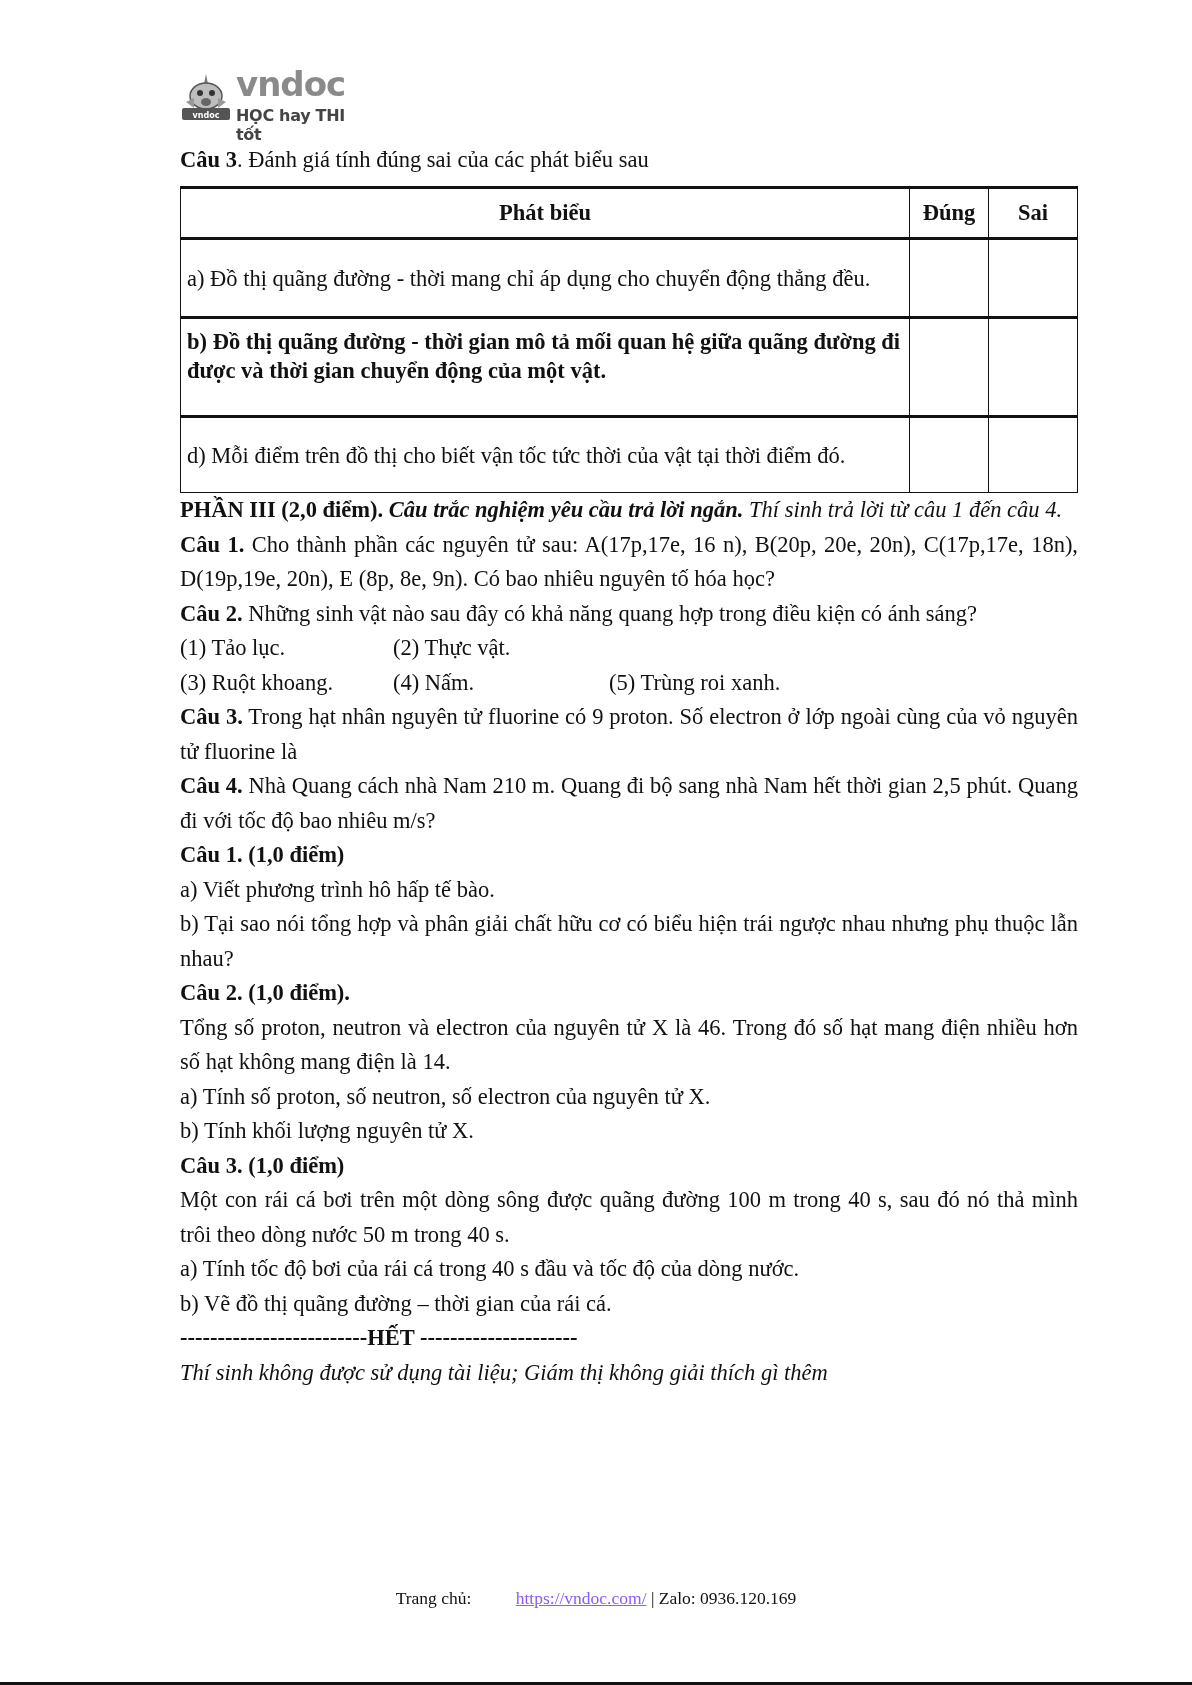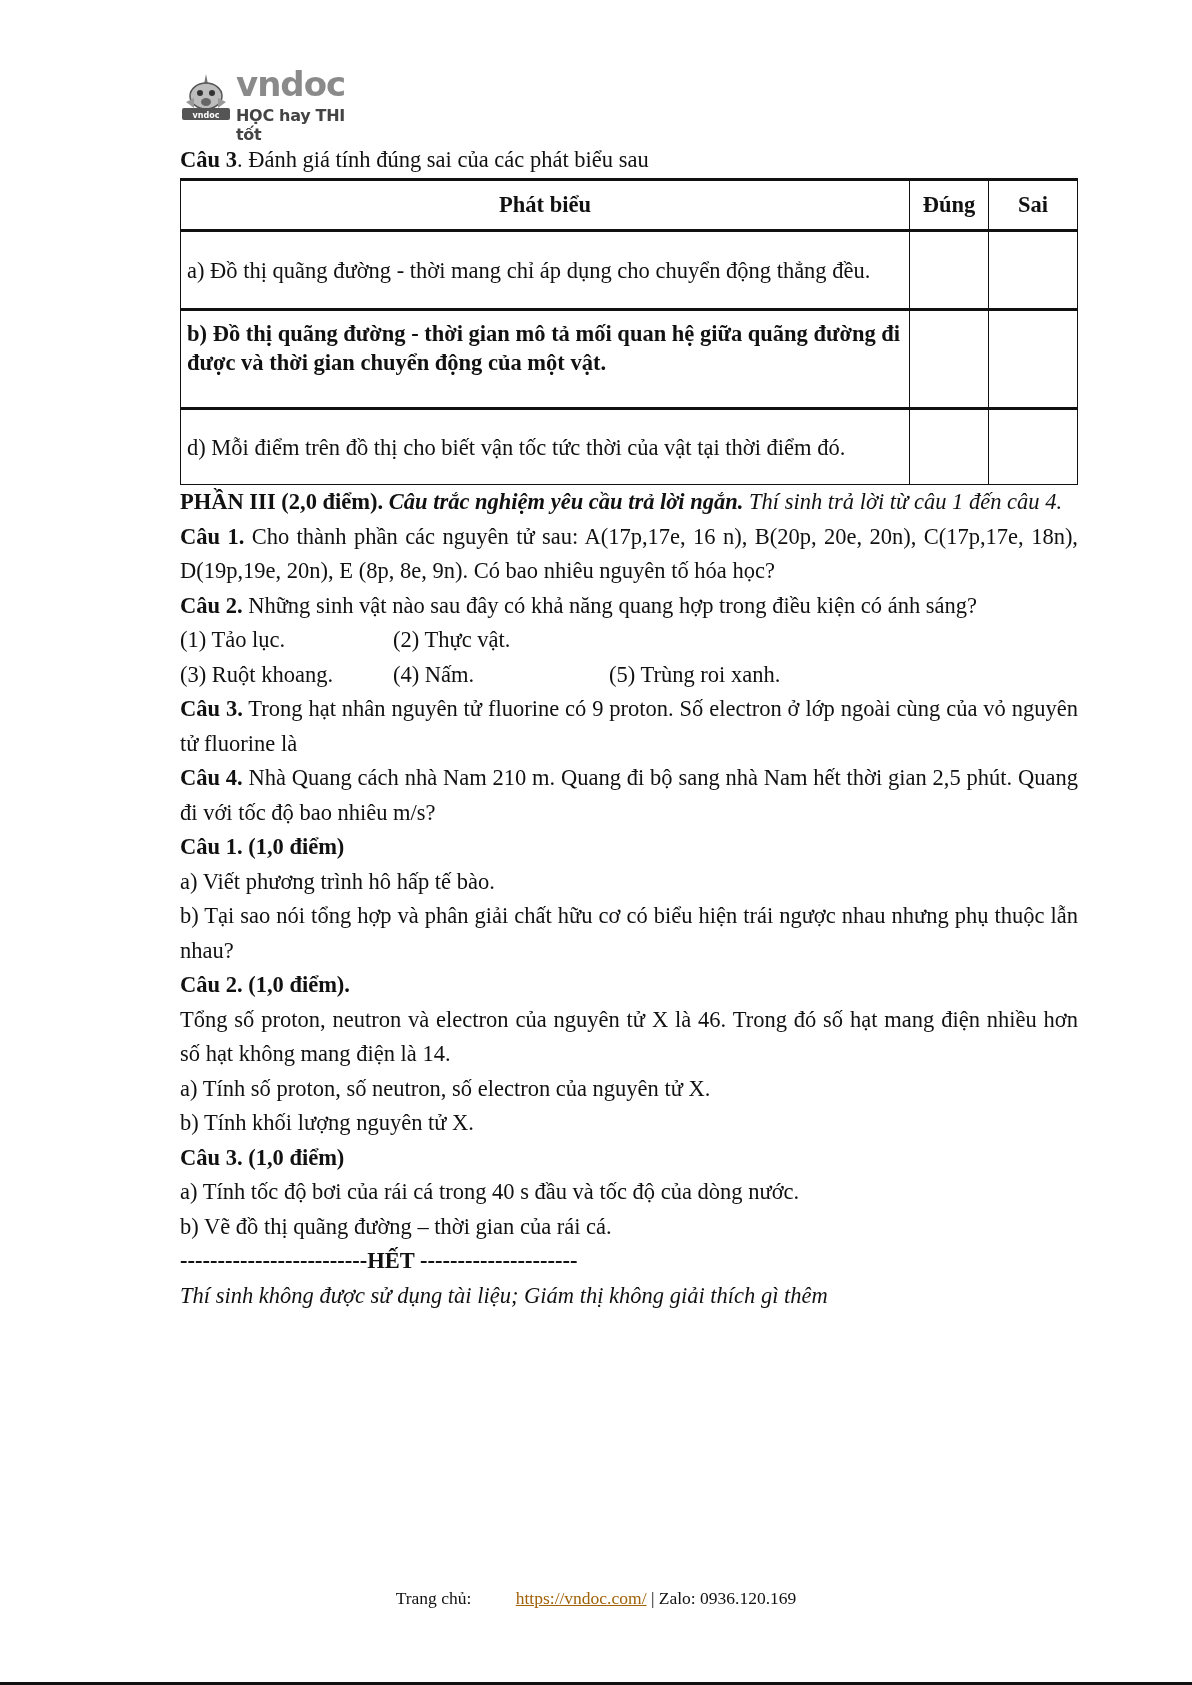--- a/index.html
+++ b/index.html
@@ -13,41 +13,41 @@
     .logo-mascot { position: absolute; left: 0; top: 2px; width: 56px; height: 52px; }
     .logo-word { position: absolute; left: 58px; top: -6px; font-family: "DejaVu Sans", sans-serif;
                  font-weight: bold; font-size: 34px; color: #8a8a8a; letter-spacing: -1px; }
     .logo-tag { position: absolute; left: 58px; top: 36px; font-family: "DejaVu Sans", sans-serif;
                 font-weight: bold; font-size: 16px; color: #444; letter-spacing: -0.3px; }
 
     .content { position: absolute; left: 180px; top: 146px; width: 898px; font-size: 22.5px; line-height: 34.5px; }
     .q-title { margin: 0; line-height: 28px; }
     .q-title b { font-weight: bold; }
 
-    table.tf { border-collapse: collapse; width: 898px; margin-top: 4px; font-size: 22.5px; padding-left: 43px; }
+    table.tf { border-collapse: collapse; width: 898px; margin-top: 12px; font-size: 22.5px; padding-left: 43px; }
     table.tf th, table.tf td { border: 1.5px solid #111; vertical-align: middle; }
     table.tf th { font-weight: bold; height: 46px; text-align: center; border-top: 3px solid #111; border-bottom: 3px solid #111; }
     table.tf td.stmt { padding: 4px 6px; line-height: 29px; text-align: left; }
     table.tf td.box { width: 76px; }
     table.tf td.box.sai { width: 86px; }
     table.tf tr.r-a td { height: 68px; border-bottom: 3px solid #111; }
     table.tf tr.r-b td { height: 84px; border-bottom: 3px solid #111; }
     table.tf tr.r-c td { height: 68px; border-bottom: 3px solid #111; }
     table.tf tr.r-d td { height: 66px; }
     table.tf td.stmt.b { vertical-align: top; padding-top: 8px; }
 
     p { margin: 0; }
     .just { text-align: justify; }
     .center { }
     .b { font-weight: bold; }
     .i { font-style: italic; }
     .options span { display: inline-block; }
     .footer { position: absolute; left: 0; top: 1588px; width: 1192px; text-align: center;
               font-size: 17.5px; }
-    .footer a { color: #a16207; text-decoration: underline; margin-left: 40px; }
+    .footer a { color: #8b5cf6; text-decoration: underline; margin-left: 40px; }
   </style>
 </head>
 <body>
 
 <div class="page">
 
   <div class="logo">
     <svg class="logo-mascot" viewBox="0 0 56 52">
       <path d="M28 2 L30 12 L26 12 Z" fill="#777"></path>
       <ellipse cx="28" cy="24" rx="16" ry="13" fill="#bdbdbd" stroke="#555" stroke-width="1.5"></ellipse>
@@ -110,20 +110,21 @@
     <p class="b">Câu 1. (1,0 điểm)</p>
     <p class="just">a) Viết phương trình hô hấp tế bào.</p>
     <p class="just">b) Tại sao nói tổng hợp và phân giải chất hữu cơ có biểu hiện trái ngược nhau nhưng phụ thuộc lẫn nhau?</p>
 
     <p class="b">Câu 2. (1,0 điểm).</p>
     <p class="just">Tổng số proton, neutron và electron của nguyên tử X là 46. Trong đó số hạt mang điện nhiều hơn số hạt không mang điện là 14.</p>
     <p class="just">a) Tính số proton, số neutron, số electron của nguyên tử X.</p>
     <p class="just">b) Tính khối lượng nguyên tử X.</p>
 
     <p class="b">Câu 3. (1,0 điểm)</p>
+    <p class="just">Một con rái cá bơi trên một dòng sông được quãng đường 100 m trong 40 s, sau đó nó thả mình trôi theo dòng nước 50 m trong 40 s.</p>
     <p class="just">a) Tính tốc độ bơi của rái cá trong 40 s đầu và tốc độ của dòng nước.</p>
     <p class="just">b) Vẽ đồ thị quãng đường – thời gian của rái cá.</p>
 
     <p class="center b"><span>-------------------------</span><span>HẾT</span><span> ---------------------</span></p>
     <p class="center i">Thí sinh không được sử dụng tài liệu; Giám thị không giải thích gì thêm</p>
   </div>
 
   <div class="footer">
     <span>Trang chủ: </span><a>https://vndoc.com/</a><span> | Zalo: 0936.120.169</span>
   </div>

